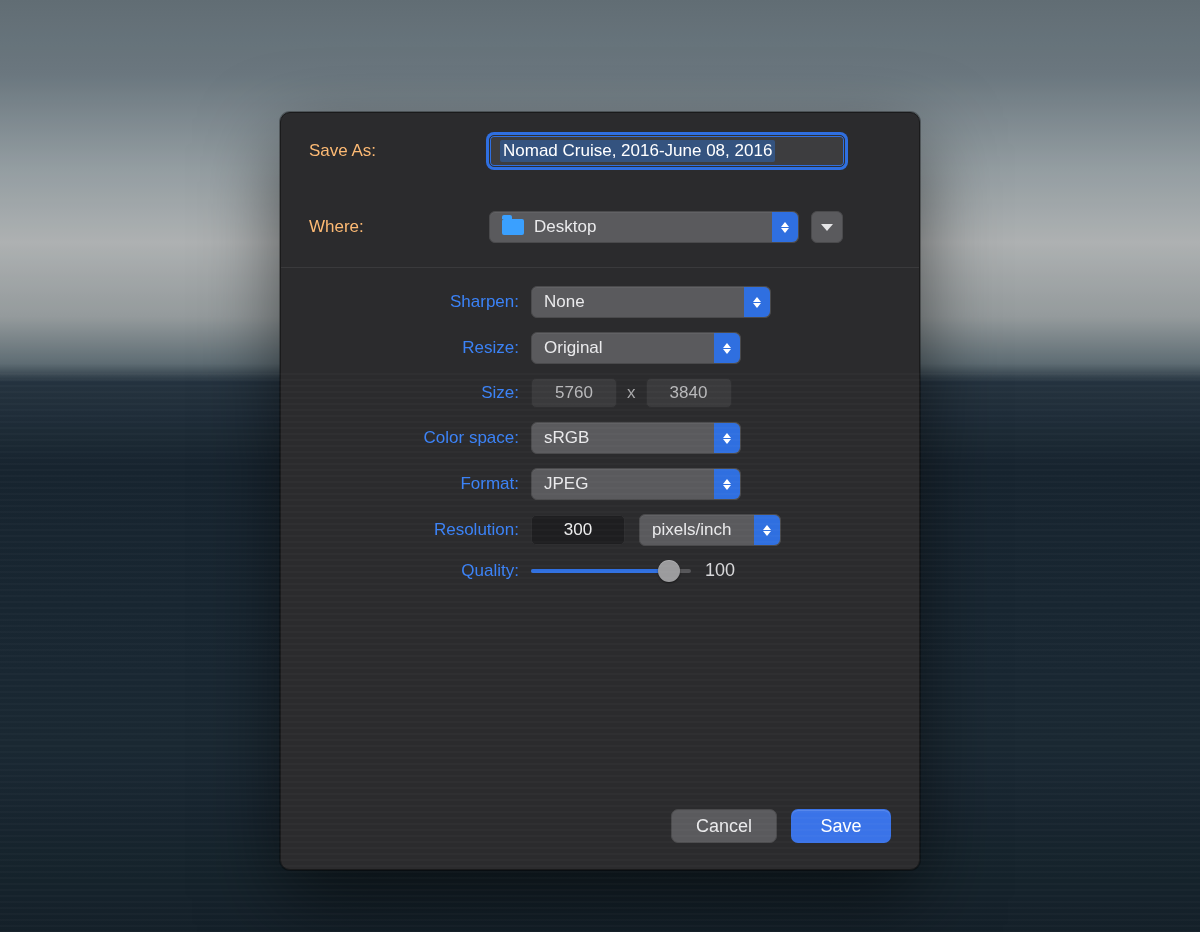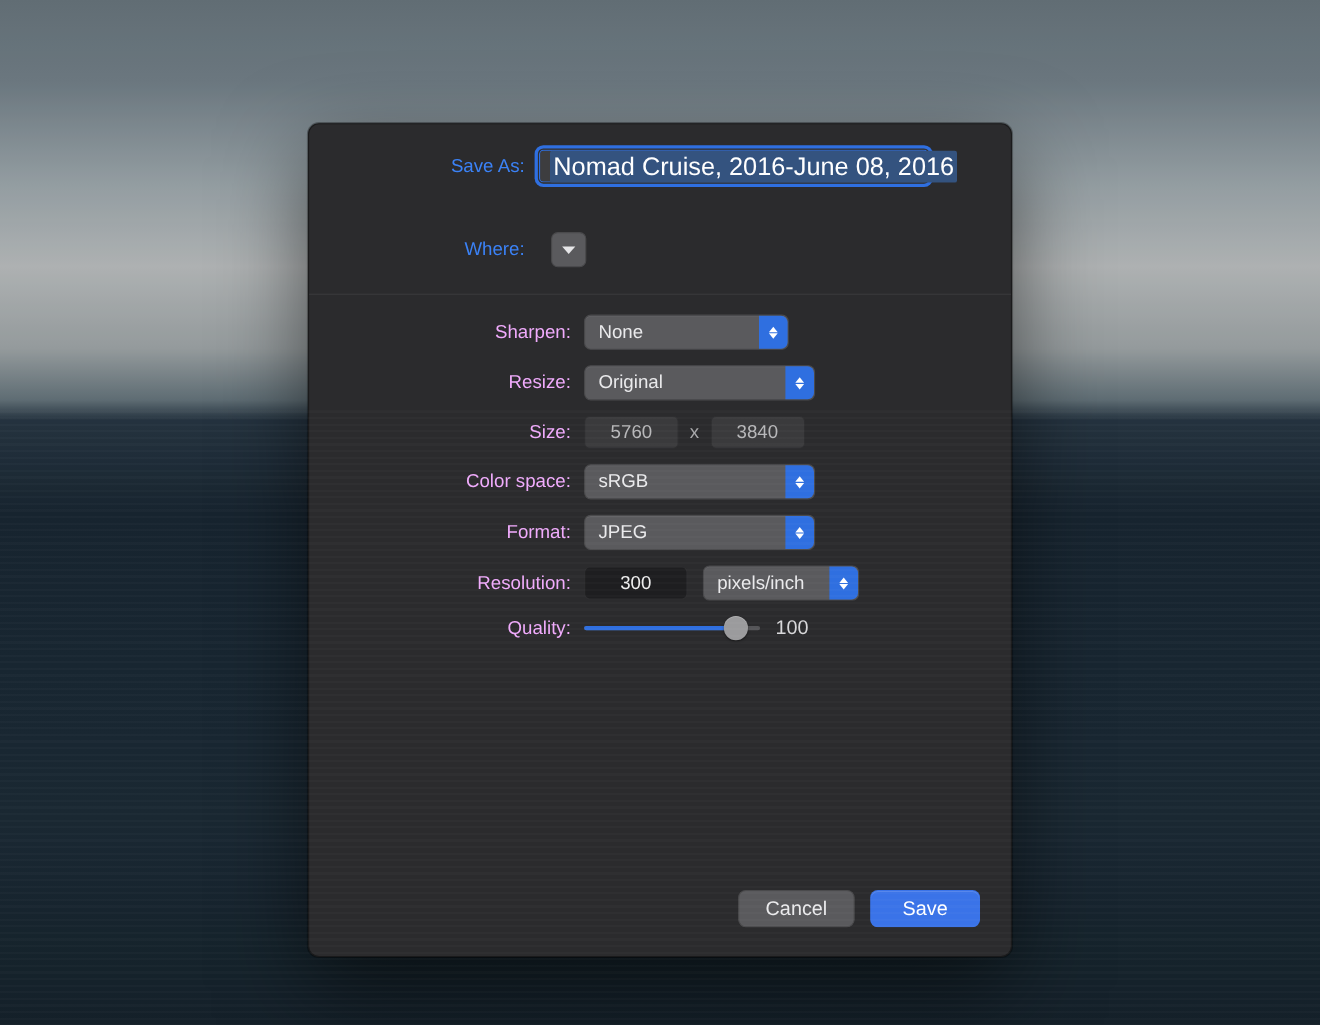--- a/index.html
+++ b/index.html
@@ -34,26 +34,26 @@
     display: flex; flex-direction: column;
   }
 
   .section-top { padding: 22px 28px 18px; }
   .section-mid { border-top: 1px solid #3a3a3c; padding: 18px 28px 10px; flex: 0 0 auto; }
   .section-spacer { flex: 1 1 auto; }
   .section-bottom { padding: 0 28px 26px; display:flex; justify-content:flex-end; gap:14px; }
 
   .row { display:flex; align-items:center; margin-bottom: 14px; }
   .row:last-child { margin-bottom: 0; }
-  .lbl { width: 180px; text-align: right; padding-right: 12px; color:#3b82f6; font-size:17px; }
-  .mid-lbl { width: 222px; text-align: right; padding-right: 12px; color:#f0abfc; font-size:17px; }
+  .lbl { width: 180px; padding-right: 12px; color:#fdba74; font-size:17px; }
+  .mid-lbl { width: 222px; text-align: right; padding-right: 12px; color:#3b82f6; font-size:17px; }
 
   .textfield {
     height: 32px; background:#3d3d3f; border:1px solid #2f2f31; border-radius:5px;
-    padding: 0 10px; color:#e8e8ea; font-size:23px; display:flex; align-items:center;
+    padding: 0 10px; color:#e8e8ea; font-size:17px; display:flex; align-items:center;
     box-shadow: inset 0 1px 0 rgba(0,0,0,0.25);
   }
   .textfield.focus { box-shadow: 0 0 0 3px #2f6fe0, inset 0 0 0 1px #2f6fe0; }
   .textfield .seltext { background:#34537f; color:#fff; border-radius:2px; padding:1px 3px; white-space:nowrap; }
 
   .popup {
     position:relative; height:32px; background:#5a5a5d; border-radius:6px;
     display:flex; align-items:center; padding:0 34px 0 12px; color:#eaeaec; font-size:17px;
     border:1px solid #4a4a4c; box-shadow: inset 0 1px 0 rgba(255,255,255,0.05);
   }
@@ -108,30 +108,38 @@
 
   <div class="section-top">
     <div class="row">
       <div class="lbl">Save As:</div>
       <div class="textfield focus" style="width:356px;">
         <span class="seltext">Nomad Cruise, 2016-June 08, 2016</span>
       </div>
     </div>
     <div class="row" style="margin-top:44px; margin-bottom:6px;">
       <div class="lbl">Where:</div>
+      <div class="popup" style="width:310px;">
+        <span class="folder-ico"></span>
+        <span>Desktop</span>
+        <span class="cap">
+            <span class="tri-up"></span>
+            <span class="tri-down"></span>
+          </span>
+      </div>
       <div class="disclose-btn">
         <span class="chev-down"></span>
       </div>
     </div>
   </div>
 
   <div class="section-mid">
     <div class="row">
       <div class="mid-lbl">Sharpen:</div>
-      <div class="popup" style="width:186px;align-items:center;">
+      <div class="popup" style="width:240px;align-items:center;">
         <span>None</span>
         <span class="cap">
             <span class="tri-up"></span>
             <span class="tri-down"></span>
           </span>
       </div>
     </div>
     <div class="row">
       <div class="mid-lbl">Resize:</div>
       <div class="popup" style="width:210px;">

